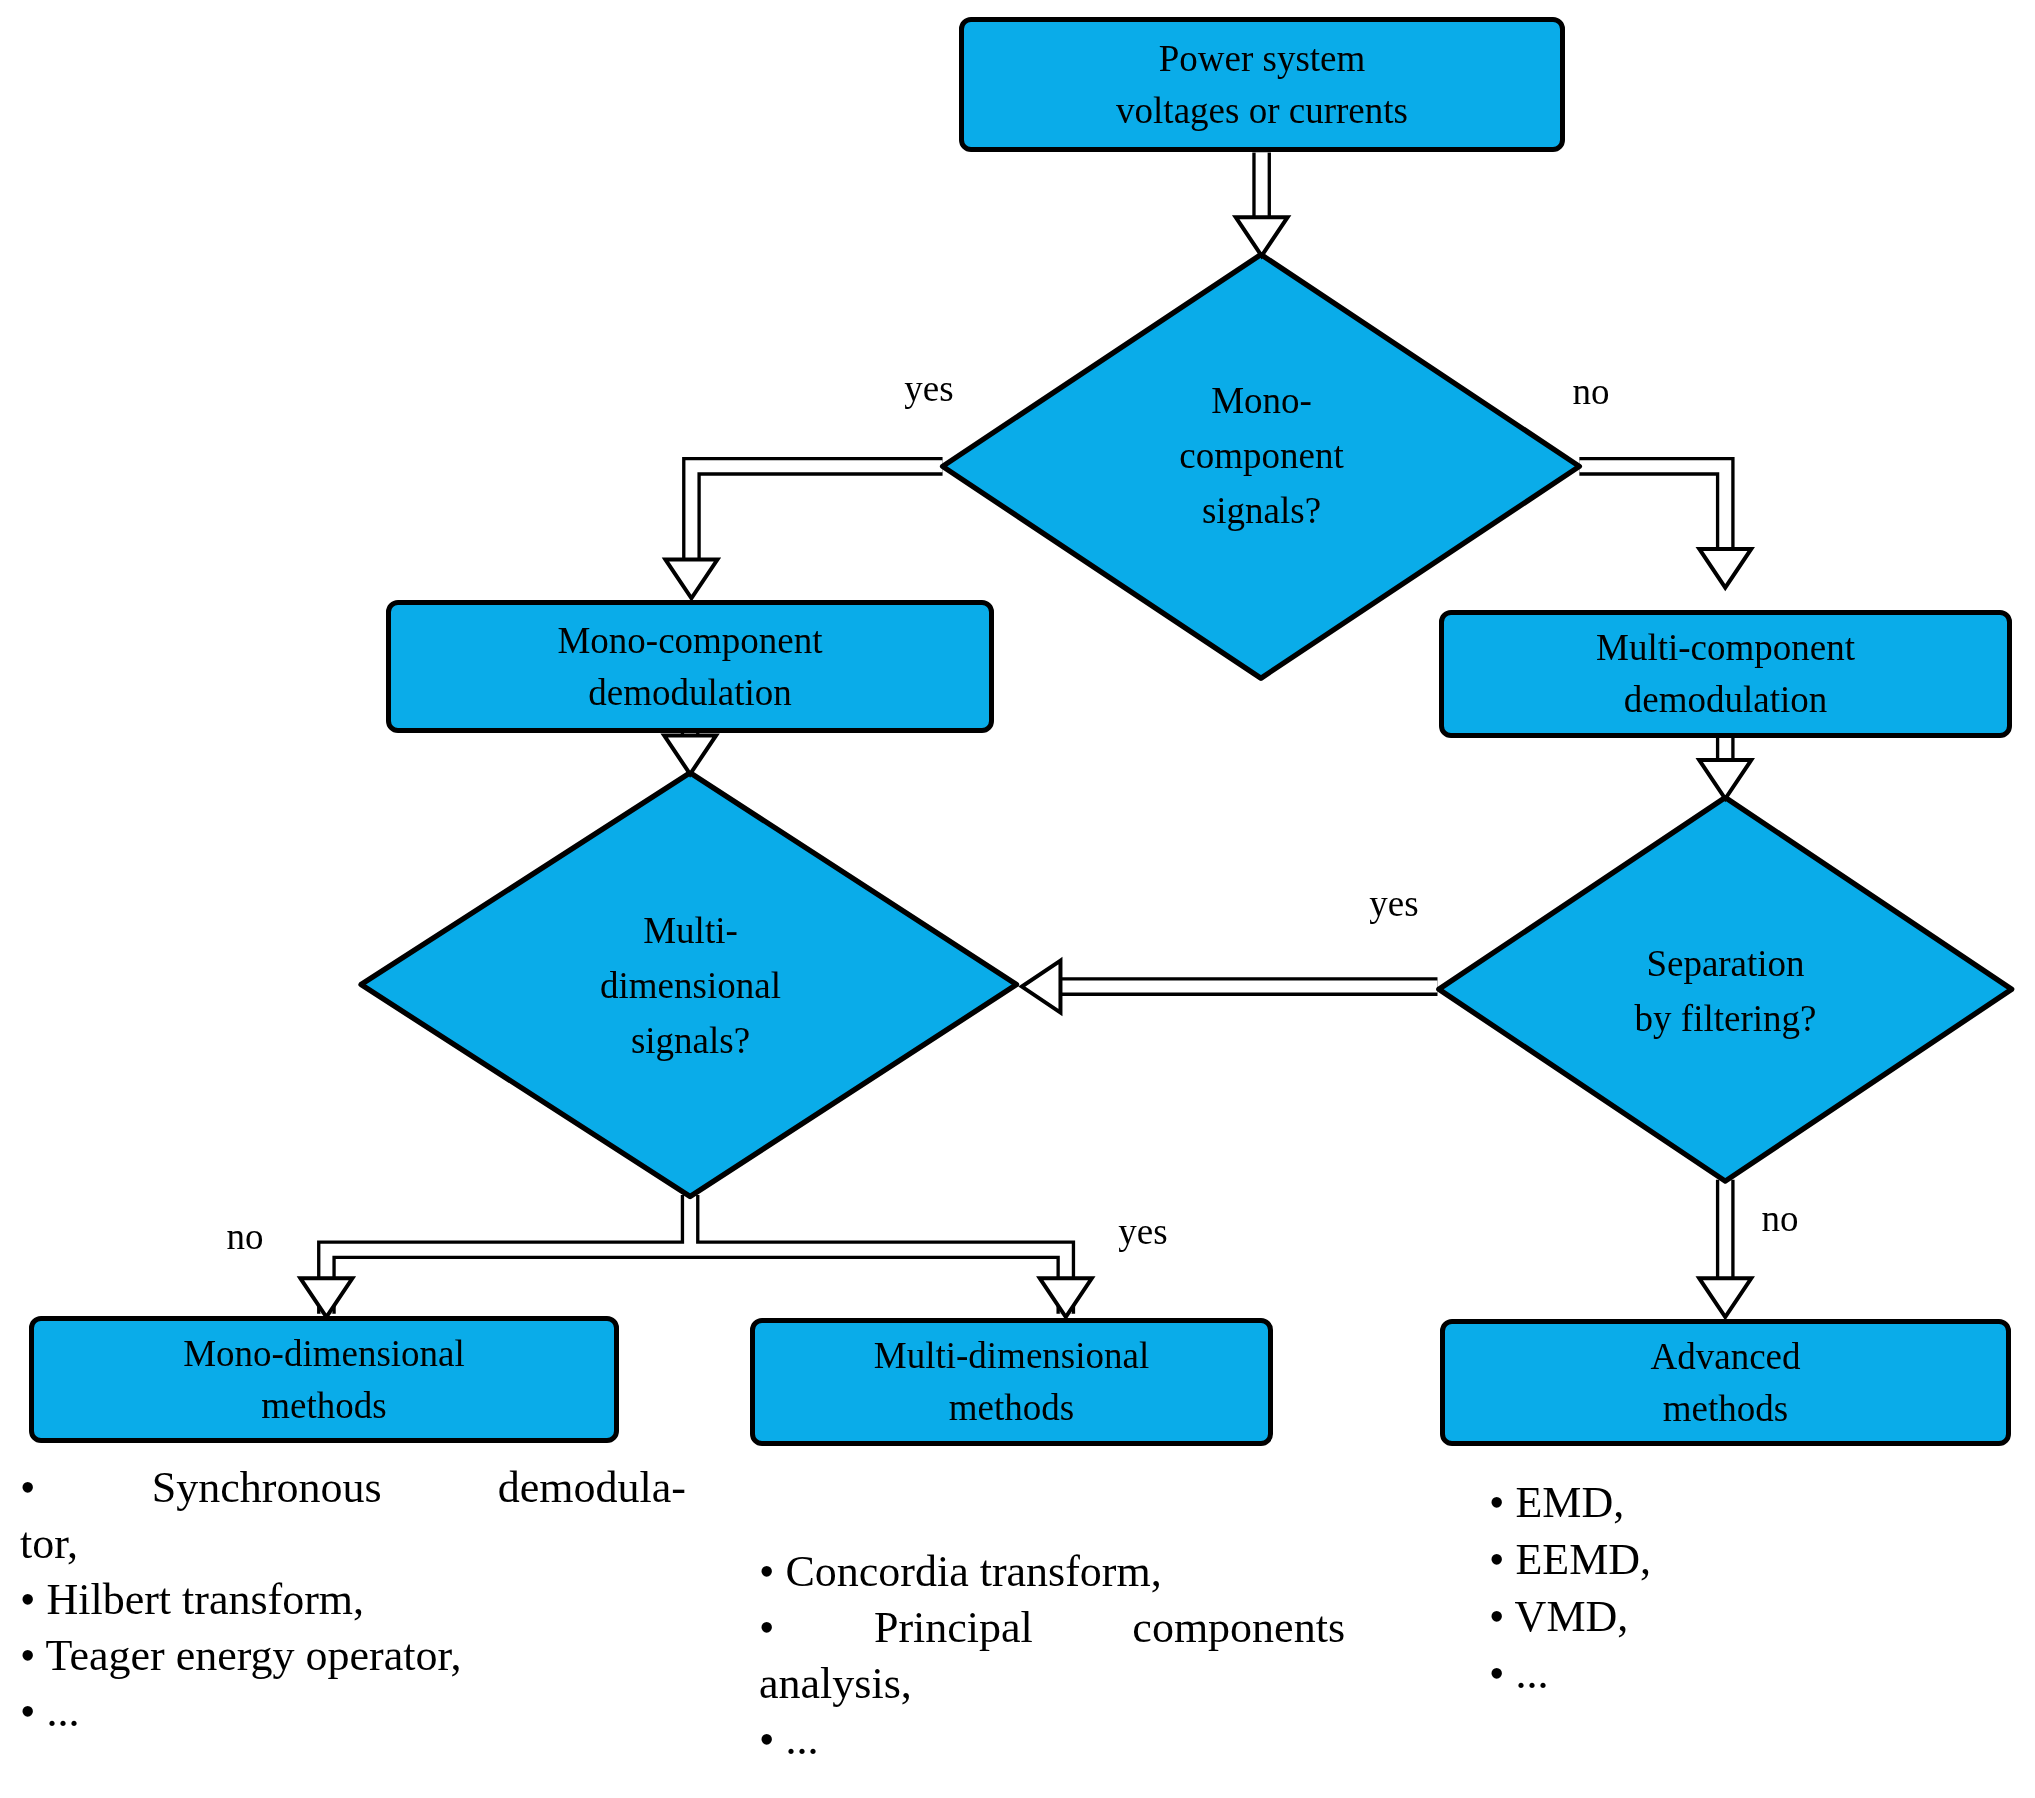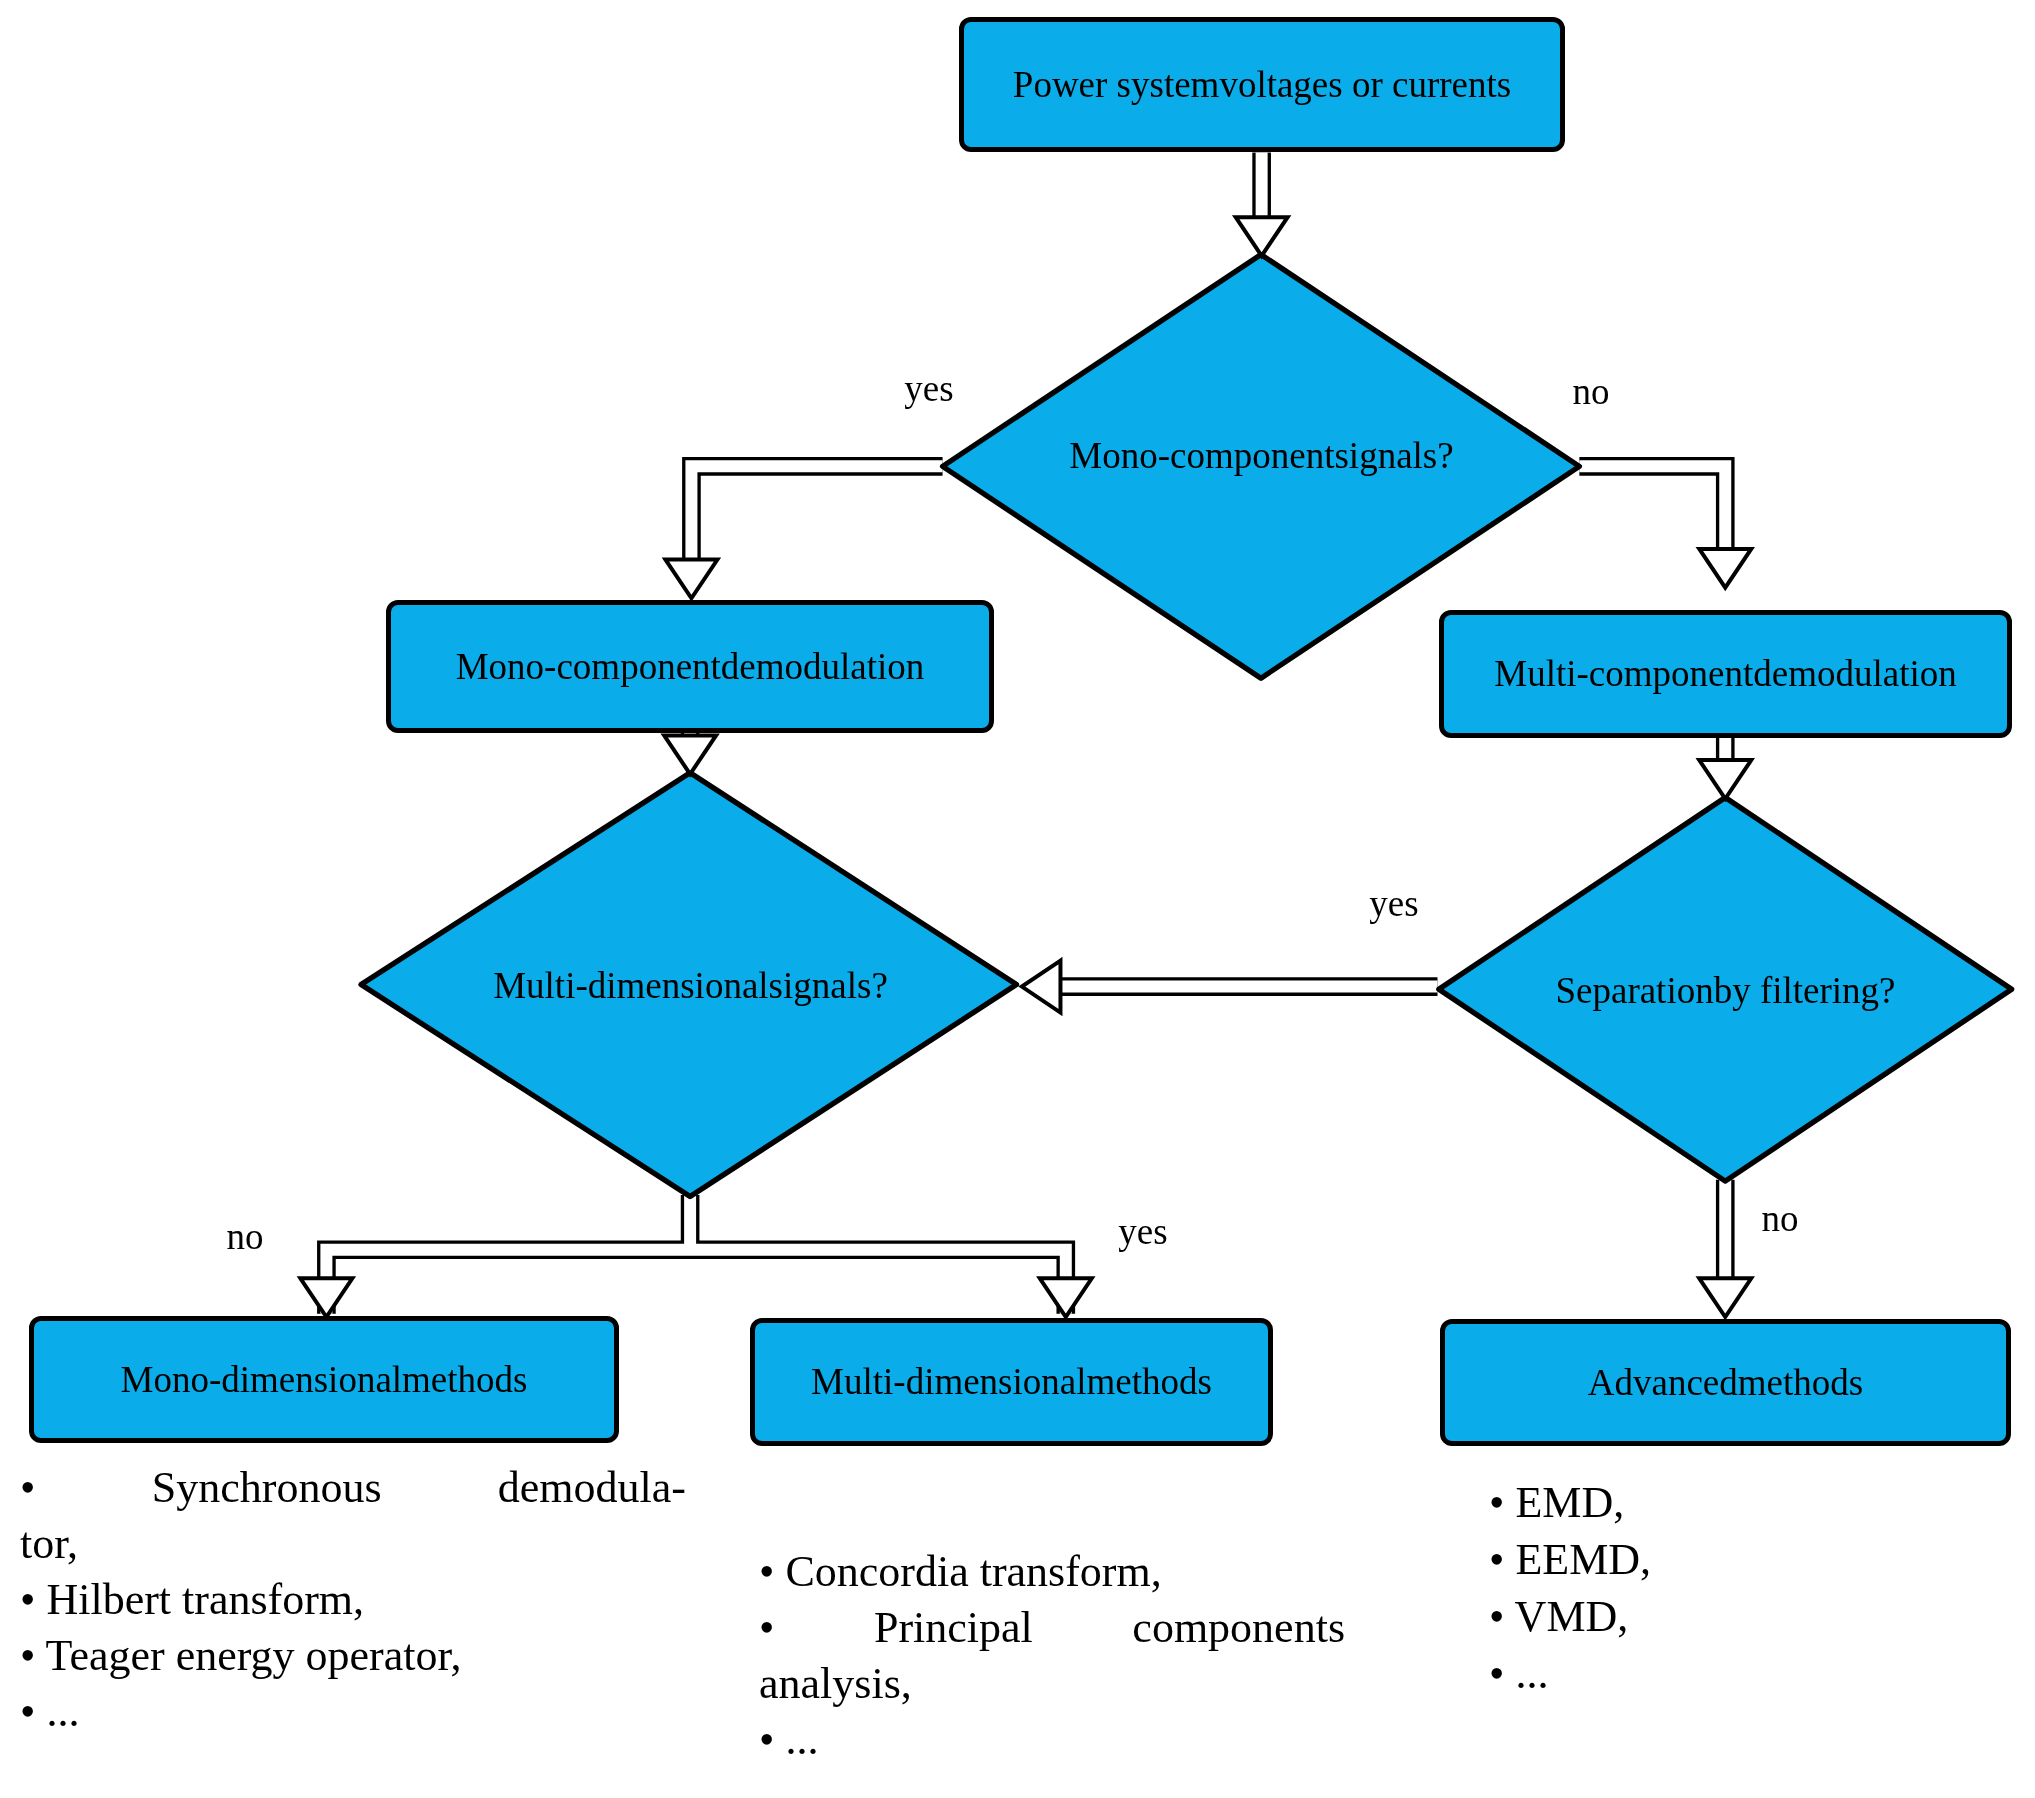--- a/index.html
+++ b/index.html
@@ -7,25 +7,25 @@
     width:2035px;height:1798px;position:relative;background:#ffffff;
     font-family:"Liberation Serif","DejaVu Serif",serif;color:#000;
     overflow:hidden;
   }
   #edge-layer{position:absolute;left:0;top:0;z-index:0;}
   .node{
     position:absolute;box-sizing:border-box;z-index:2;
     background:var(--node-fill,#0AACE9);
     border:5.3px solid var(--node-border,#000);
     border-radius:12px;
-    display:flex;align-items:center;justify-content:center;
+    display:flex;flex-direction:column;align-items:center;justify-content:center;
     text-align:center;font-size:37px;line-height:52px;
   }
   .diamond-text{
-    position:absolute;z-index:2;display:flex;flex-direction:row;
+    position:absolute;z-index:2;display:flex;flex-direction:column;
     align-items:center;justify-content:center;text-align:center;
     font-size:37px;line-height:55px;pointer-events:none;
   }
   .edge-label{
     position:absolute;z-index:3;font-size:37px;line-height:37px;
     transform:translate(-50%,-50%);white-space:nowrap;
   }
   .blist{
     position:absolute;z-index:2;font-size:44px;line-height:56px;
   }

